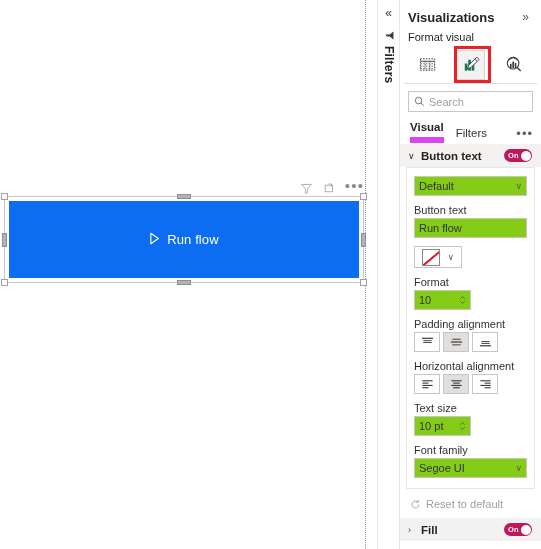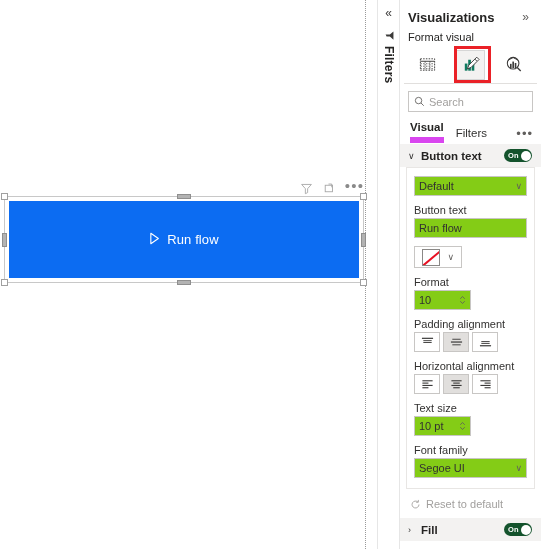--- a/index.html
+++ b/index.html
@@ -290,21 +290,21 @@
   }
   .card-title {
     font-size: 11.5px;
     font-weight: bold;
     color: #252423;
     flex: 1;
   }
   .toggle {
     width: 28px; height: 13px;
     border-radius: 7px;
-    background: #14532d;
+    background: #be185d;
     position: relative;
     display: flex;
     align-items: center;
     cursor: pointer;
   }
   .toggle .toggle-label {
     font-size: 7.5px;
     color: #ffffff;
     margin-left: 4px;
     font-weight: bold;

